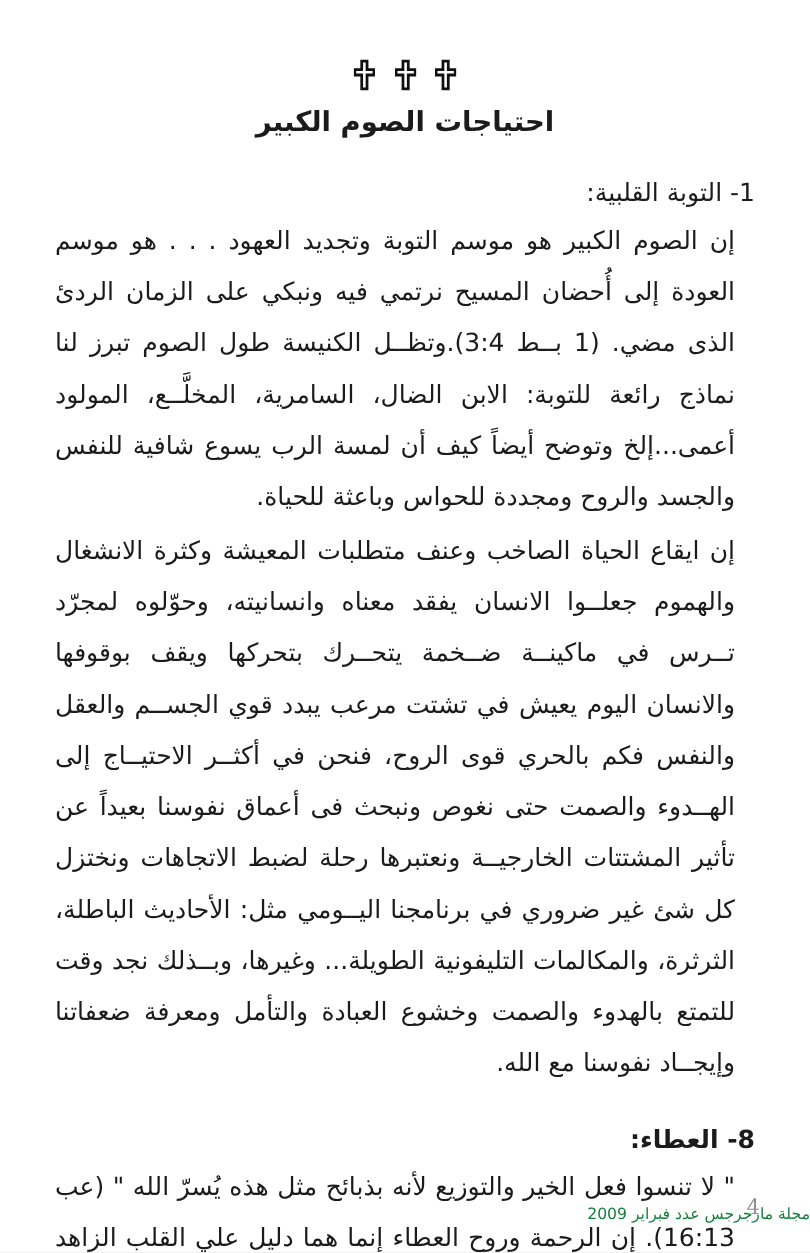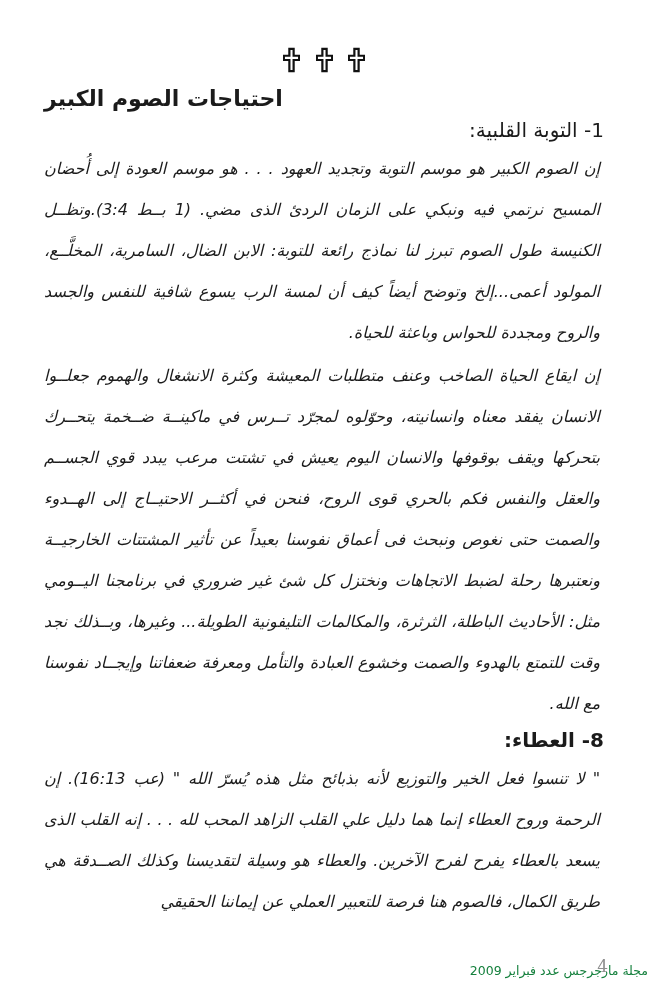--- a/index.html
+++ b/index.html
@@ -32,39 +32,38 @@
   }
   .ornament svg {
     margin: 0 5px;
     vertical-align: middle;
   }
   .page-title {
     margin-top: 10px;
     font-size: 22px;
     font-weight: bold;
     line-height: 30px;
-    text-align: left;
+    text-align: center;
   }
   .section-heading {
-    margin-top: 0;
+    margin-top: 24px;
     font-size: 20px;
     font-weight: bold;
     line-height: 32px;
     text-align: right;
   }
   .section-heading.regular {
     font-weight: normal;
   }
   .section-body {
-    margin: 2px 4px 0 0;
-    font-size: 16px;
+    margin: 2px 16px 0 0;
+    font-size: 20px;
     line-height: 41px;
     text-align: justify;
     text-justify: inter-word;
-    font-style: italic;
   }
   .footer {
     position: absolute;
     left: 0;
     right: 0;
     bottom: 20px;
     height: 22px;
   }
   .footer-journal {
     display: block;

